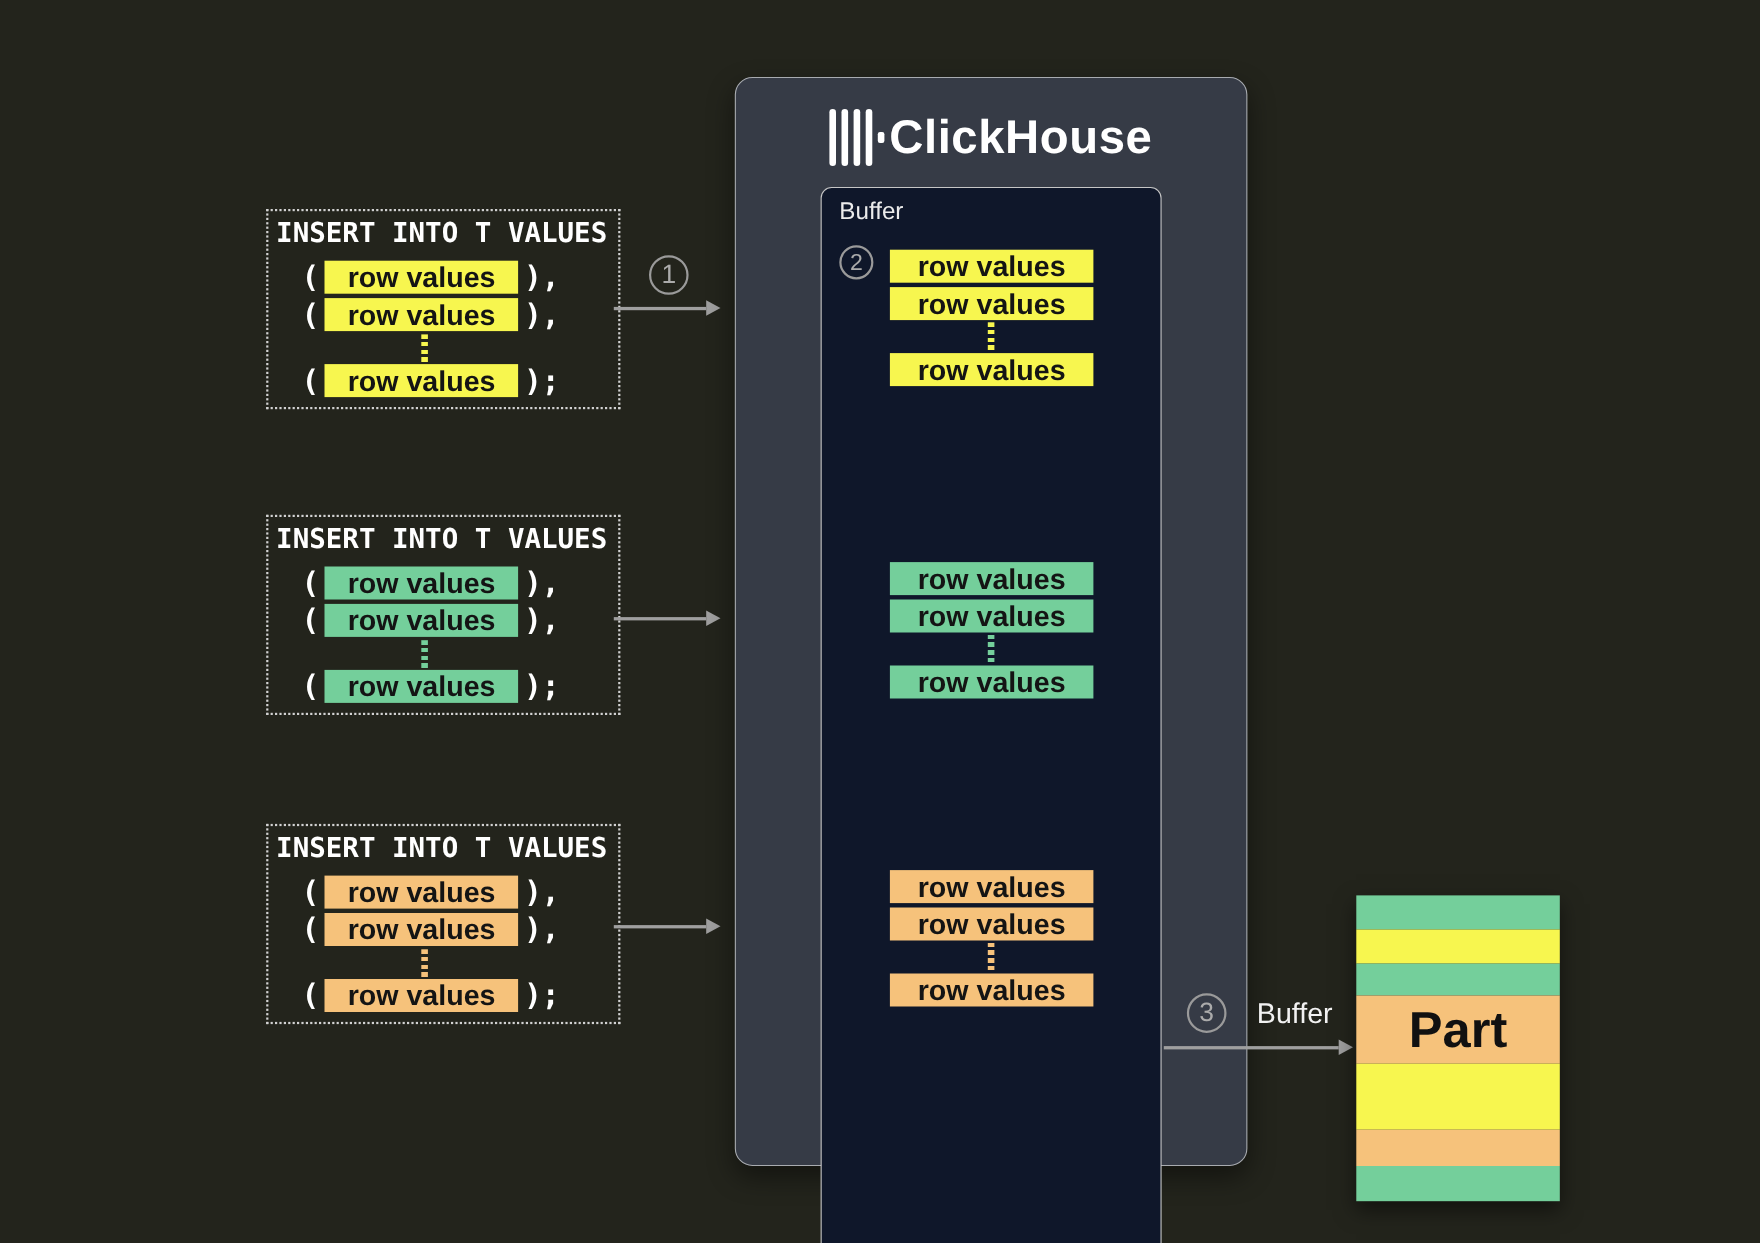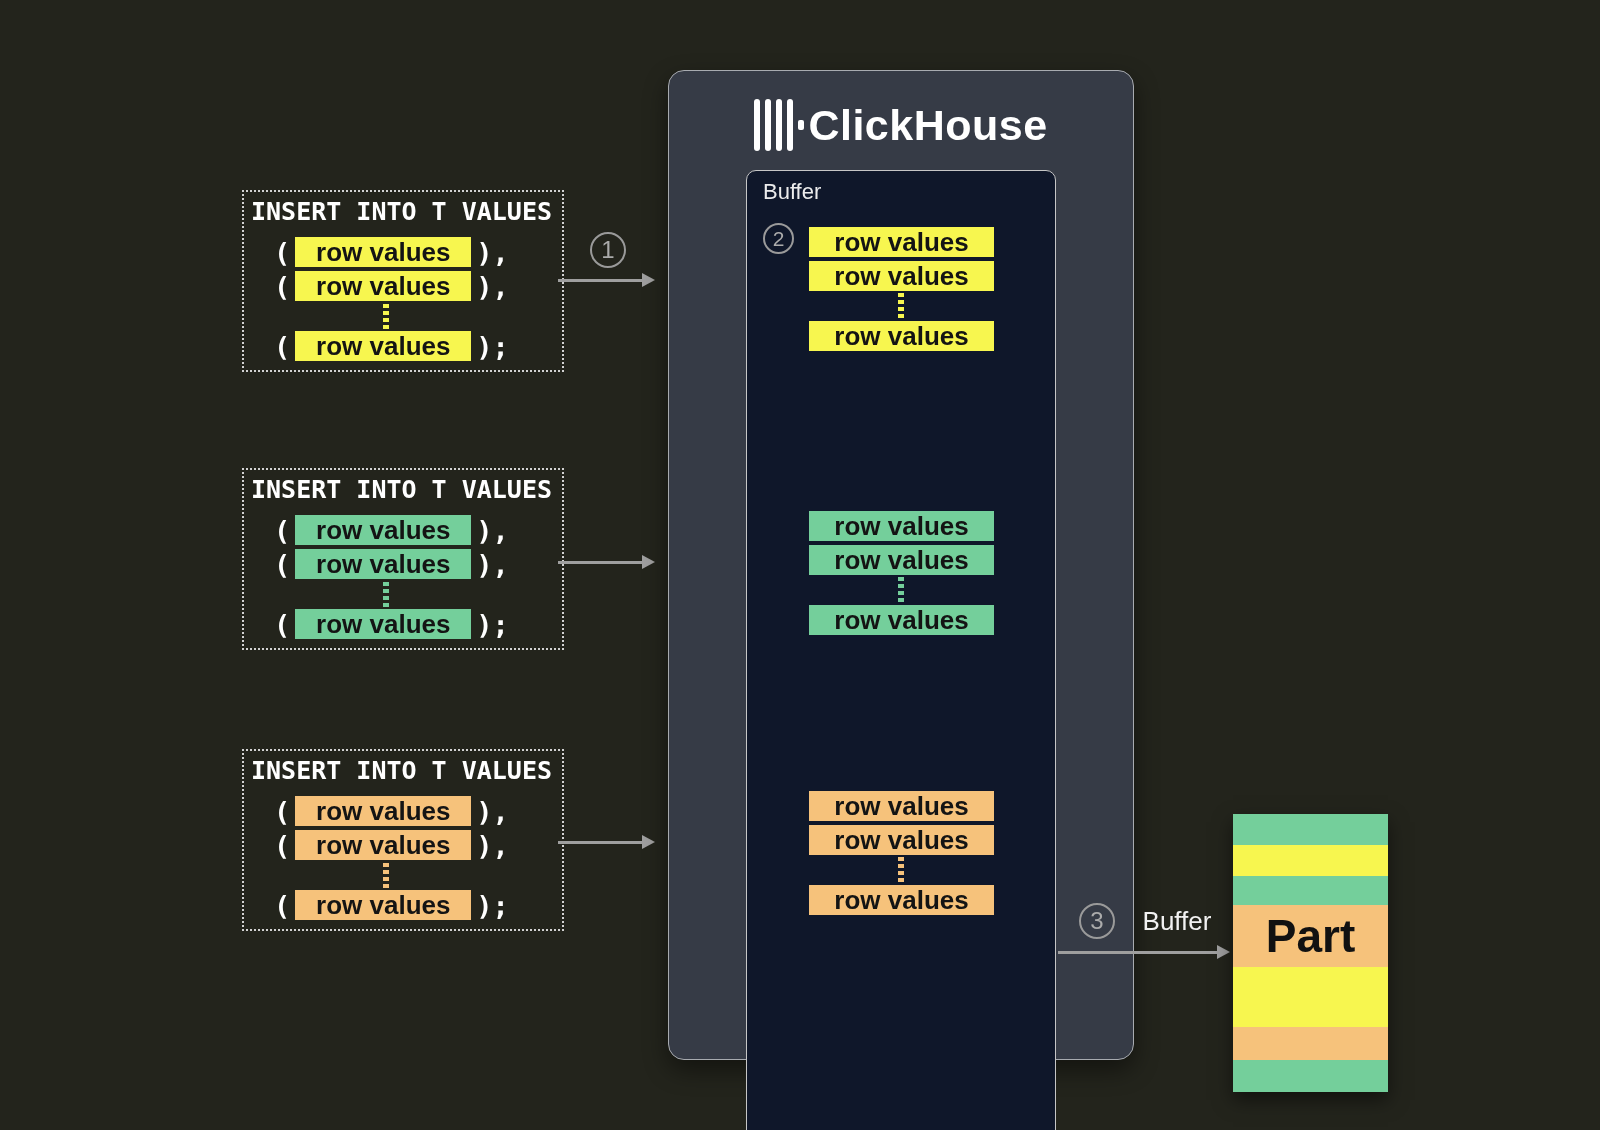--- a/index.html
+++ b/index.html
@@ -58,21 +58,21 @@
   .buf-group{position:absolute;left:62px;width:185px;height:124px;}
   .g0{top:56px}.g1{top:340px}.g2{top:620px}
   .bpill{position:absolute;left:0;width:185px;height:30px;line-height:30px;text-align:center;
          font-weight:bold;font-size:26px;color:#141414;}
   .p1{top:0}.p2{top:34px}.p3{top:94px}
   .buf-group .vdots{left:89px;top:66px;}
 
   
   .flush-label{position:absolute;left:1140px;top:906px;width:74px;text-align:center;
                color:#f2f2f2;font-size:26px;}
-  .part-box{position:absolute;left:1233px;top:814px;width:155px;height:278px;
+  .part-box{position:absolute;left:1233px;top:814px;width:185px;height:278px;
             box-shadow:0 8px 18px rgba(0,0,0,.5);}
   .stripe{width:100%;}
   .st0{height:31px}.st1{height:31px}.st2{height:29px}
   .st3{height:62px}.st4{height:60px}.st5{height:33px}.st6{height:32px}
   .part-label{line-height:62px;text-align:center;font-weight:bold;font-size:46px;color:#111111;}
 </style>
 </head>
 <body>
 
 <div class="stage">

